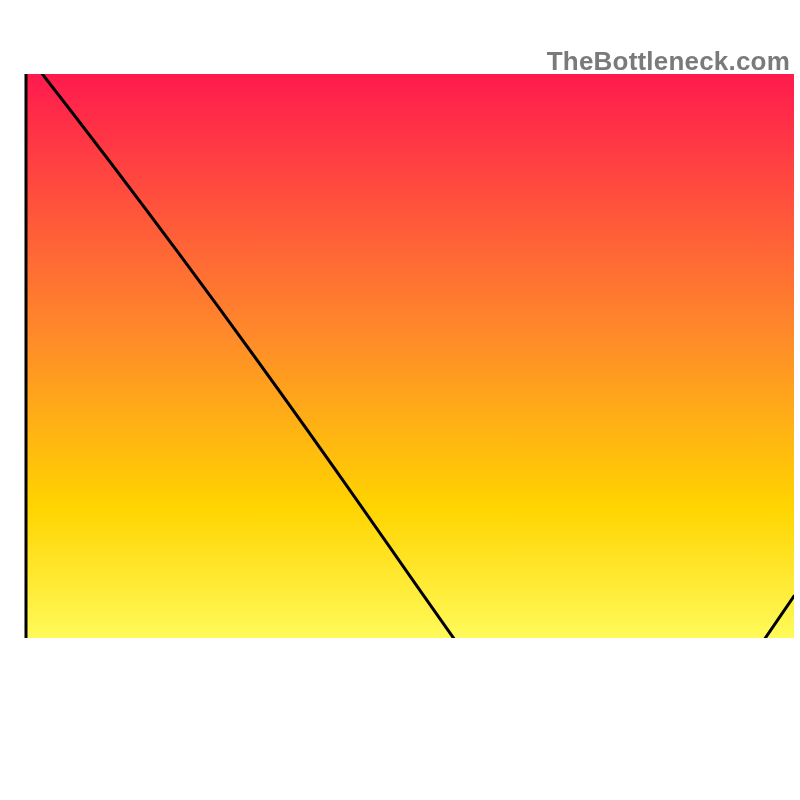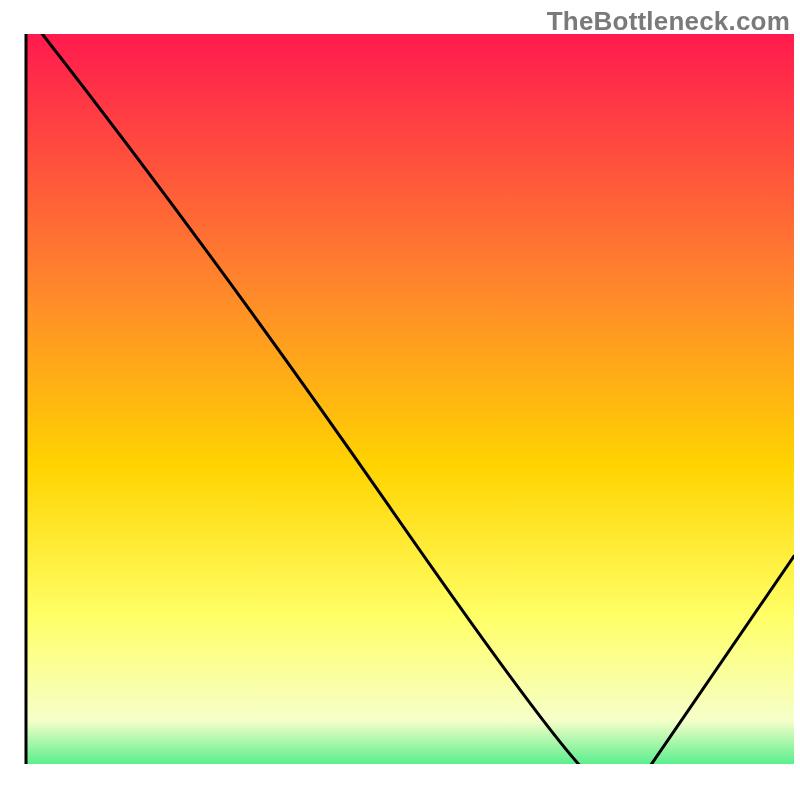--- a/index.html
+++ b/index.html
@@ -6,22 +6,23 @@
     margin: 0;
     padding: 0;
     width: 800px;
     height: 800px;
     background: #ffffff;
     font-family: Arial, Helvetica, sans-serif;
   }
   .canvas {
     position: relative;
     width: 800px;
-    height: 764px;
+    height: 598px;
     overflow: hidden;
+    margin-top: 40px;
   }
   .watermark {
     position: absolute;
     top: 6px;
     right: 10px;
     font-size: 26px;
     font-weight: 600;
     color: #7a7a7a;
     letter-spacing: 0.2px;
     z-index: 10;

